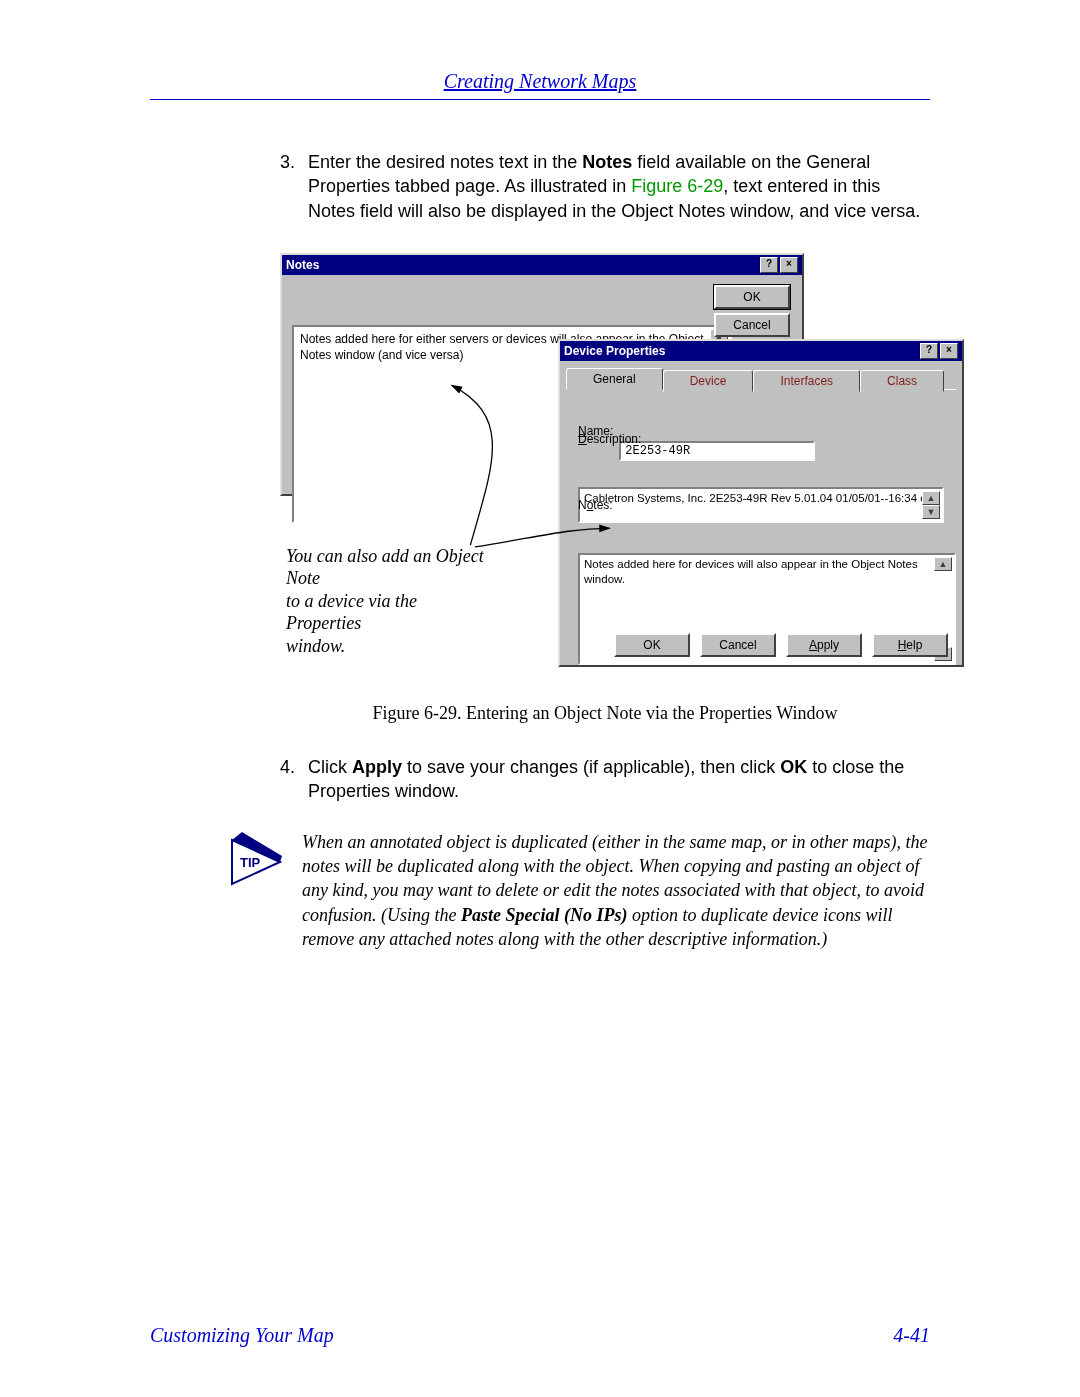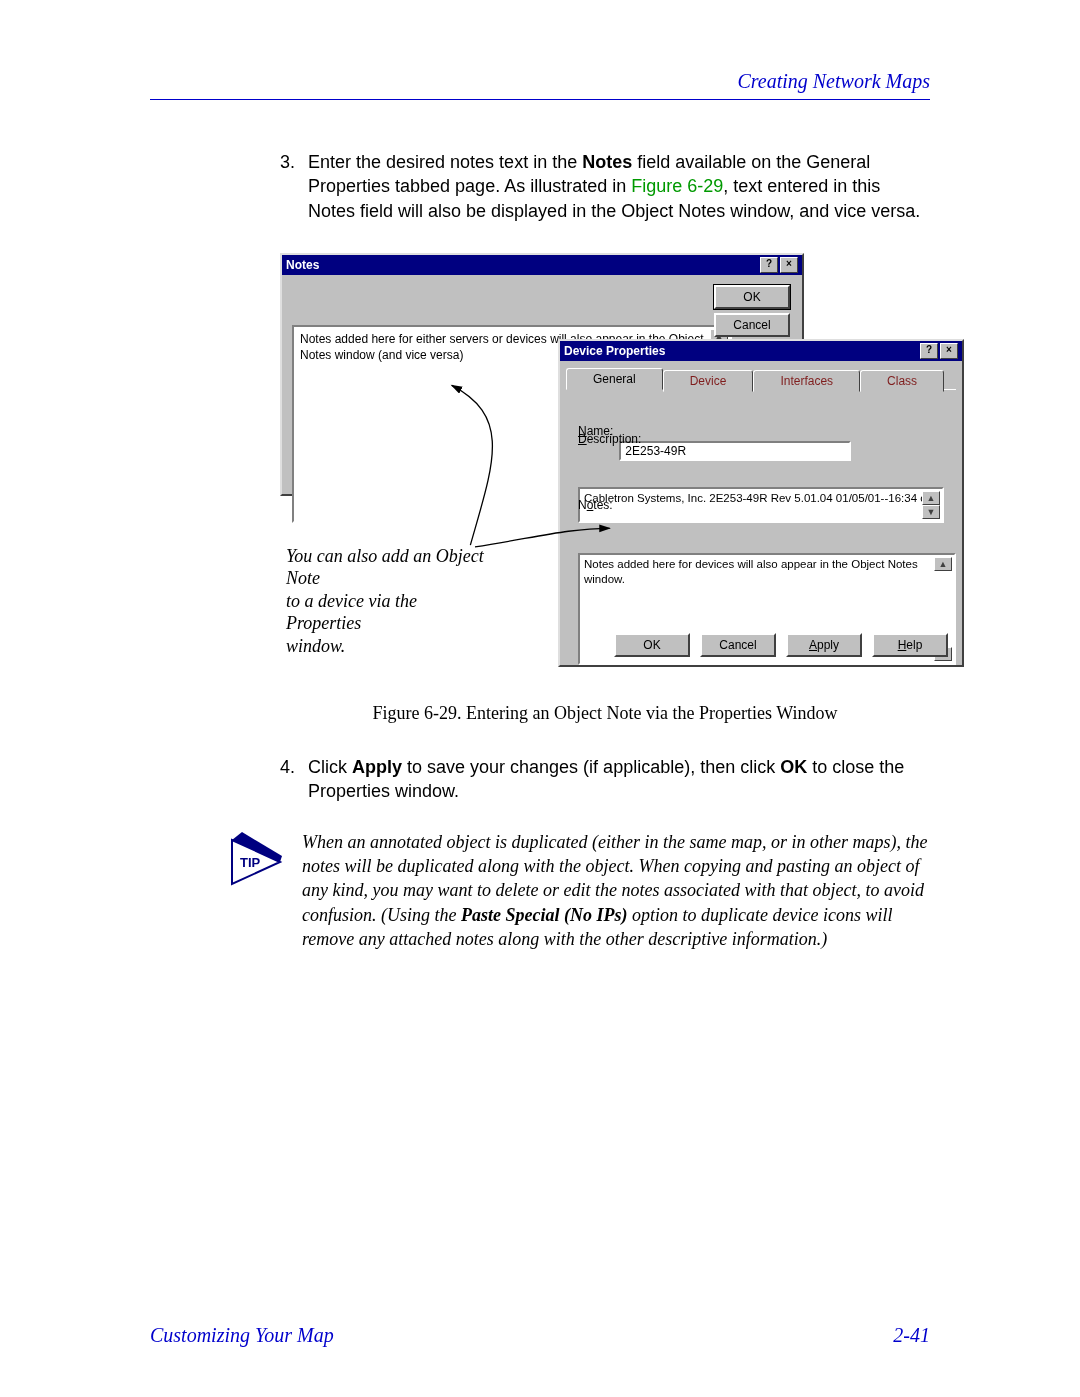--- a/index.html
+++ b/index.html
@@ -19,25 +19,26 @@
     color: #000;
   }
   .page {
     width: 1080px;
     height: 1397px;
     position: relative;
     box-sizing: border-box;
     padding: 70px 150px 60px 150px;
   }
   .running-head {
-    text-align: right;
+    text-align: center;
     color: var(--link-blue);
     font-style: italic;
     font-size: 20px;
     margin-bottom: 6px;
+    text-decoration: underline;
   }
   .rule {
     border: none;
     border-top: 1.2px solid var(--link-blue);
     margin: 0 0 50px 0;
   }
   .body-text {
     font-family: Arial, Helvetica, sans-serif;
     font-size: 18px;
     line-height: 1.35;
@@ -137,21 +138,21 @@
     padding: 4px 6px; font-size: 12px; color: #000;
   }
   #notes-ok   { position: absolute; right: 12px; top: 30px; }
   #notes-cancel { position: absolute; right: 12px; top: 58px; }
 
   
   #dev-win { left: 278px; top: 86px; width: 406px; height: 328px; }
   #dev-body { position: absolute; left: 0; top: 20px; right: 0; bottom: 0; }
   #dev-name-row { position: absolute; left: 18px; top: 40px; display: flex; align-items: center; }
   #dev-name-row label { margin-right: 6px; }
-  #dev-name-input { width: 232px; height: 20px; padding: 1px 4px; font-size: 12px; }
+  #dev-name-input { width: 196px; height: 20px; padding: 1px 4px; font-size: 12px; font-family: Liberation Mono, monospace; }
   #dev-desc-label { position: absolute; left: 18px; top: 70px; }
   #dev-desc { position: absolute; left: 18px; top: 86px; width: 366px; height: 36px; padding: 2px 4px; font-size: 11.5px; }
   #dev-notes-label { position: absolute; left: 18px; top: 136px; text-align: right; }
   #dev-notes { position: absolute; left: 18px; top: 152px; width: 378px; height: 112px; padding: 2px 4px; font-size: 11.5px; }
   #dev-btnrow { position: absolute; left: 0; right: 0; bottom: 8px; display: flex; justify-content: flex-end; gap: 10px; padding-right: 14px; }
 
   
   .arrow-svg { position: absolute; left: 0; top: 0; width: 100%; height: 100%; pointer-events: none; }
 
   .callout {
@@ -304,15 +305,15 @@
         <text x="10" y="37" font-family="Arial" font-size="13" font-weight="bold" fill="#000080">TIP</text>
       </svg>
     </div>
     <div class="tip-text">
       <span>When an annotated object is duplicated (either in the same map, or in other maps), the notes will be duplicated along with the object. When copying and pasting an object of any kind, you may want to delete or edit the notes associated with that object, to avoid confusion. (Using the </span><b>Paste Special (No IPs)</b><span> option to duplicate device icons will remove any attached notes along with the other descriptive information.)</span>
     </div>
   </div>
 
   <div class="footer">
     <span>Customizing Your Map</span>
-    <span>2-41</span>
+    <span>4-41</span>
   </div>
 </div>
 
 </body></html>

